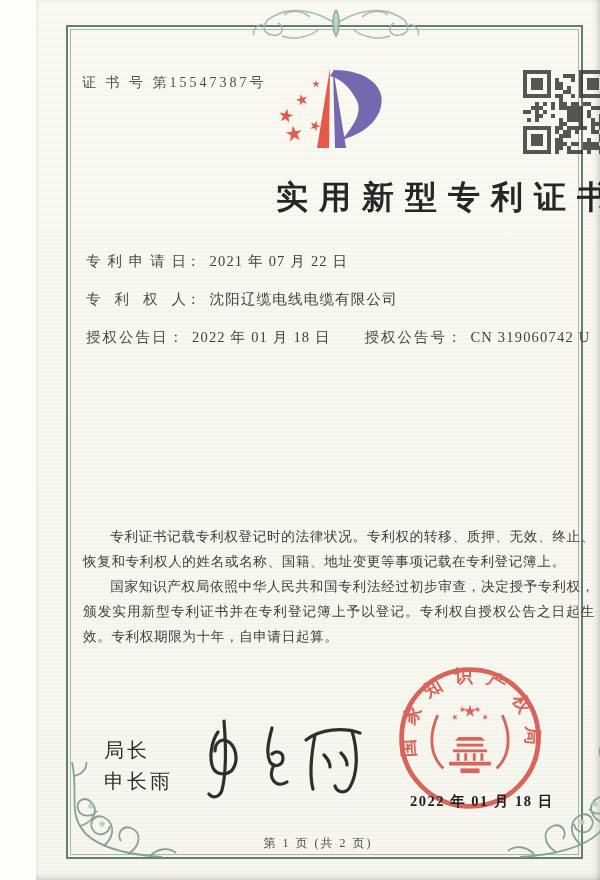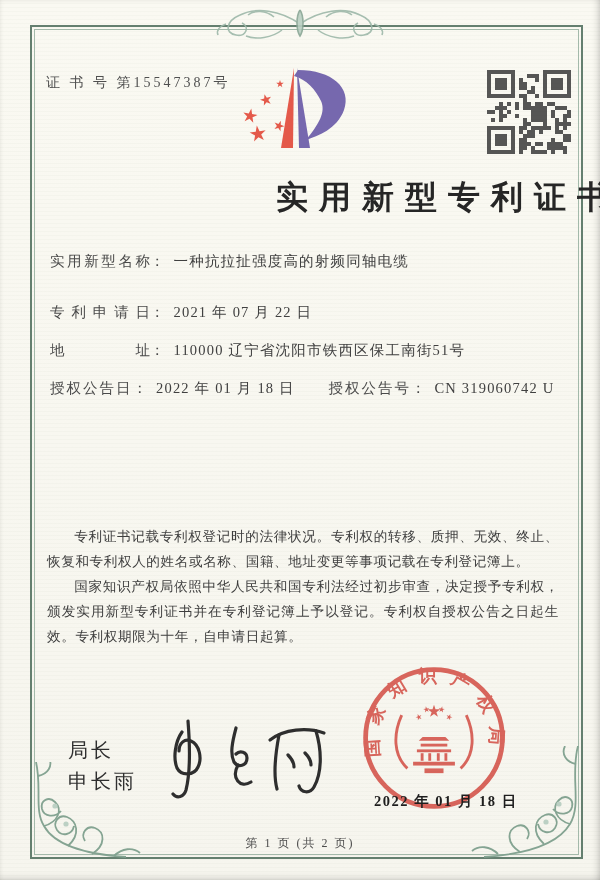--- a/index.html
+++ b/index.html
@@ -8,20 +8,21 @@
     background:#fdfdfa;
     font-family:"Liberation Serif","DejaVu Serif",serif;
     color:#3c3c3c;
   }
   .paper{
     position:absolute;inset:0;
     background:
       repeating-linear-gradient(0deg, rgba(130,140,120,.04) 0 1px, transparent 1px 4px),
       linear-gradient(#faf9f2,#f6f5ee);
     box-shadow: inset -7px 0 9px -7px rgba(0,0,0,.28), inset 0 -7px 9px -7px rgba(0,0,0,.22), inset 2px 2px 6px -4px rgba(0,0,0,.15);
+    margin-left: 36px;
   }
   .frame{position:absolute;left:30px;top:25px;right:17px;bottom:21px;border:2px solid #647f6f}
   .frame-inner{position:absolute;inset:2px;border:1px solid #a3b9aa}
   .orn{position:absolute;pointer-events:none}
   .orn svg{display:block}
 
   .cert-no{
     position:absolute;left:46px;top:74px;
     font-size:14px;letter-spacing:3px;color:#4f4f4f;
   }
@@ -150,28 +151,25 @@
         <path d="M16 2h3v3h-3z"></path>
       <path fill-rule="evenodd" d="M0 14h7v7H0zM1 15v5h5v-5z"></path>
         <path d="M2 16h3v3H2z"></path>
       <path class="qr-noise" d="M10 1h1v1h-1zM11 1h1v1h-1zM12 1h1v1h-1zM8 2h1v1h-1zM12 2h1v1h-1zM8 3h1v1h-1zM9 3h1v1h-1zM8 4h1v1h-1zM9 4h1v1h-1zM11 4h1v1h-1zM10 5h1v1h-1zM11 5h1v1h-1zM8 6h1v1h-1zM9 6h1v1h-1zM12 6h1v1h-1zM9 7h1v1h-1zM3 8h1v1h-1zM5 8h1v1h-1zM7 8h1v1h-1zM9 8h1v1h-1zM10 8h1v1h-1zM12 8h1v1h-1zM13 8h1v1h-1zM15 8h1v1h-1zM16 8h1v1h-1zM2 9h1v1h-1zM3 9h1v1h-1zM4 9h1v1h-1zM7 9h1v1h-1zM9 9h1v1h-1zM10 9h1v1h-1zM11 9h1v1h-1zM12 9h1v1h-1zM13 9h1v1h-1zM14 9h1v1h-1zM17 9h1v1h-1zM18 9h1v1h-1zM19 9h1v1h-1zM0 10h1v1h-1zM1 10h1v1h-1zM3 10h1v1h-1zM5 10h1v1h-1zM11 10h1v1h-1zM12 10h1v1h-1zM13 10h1v1h-1zM14 10h1v1h-1zM16 10h1v1h-1zM20 10h1v1h-1zM3 11h1v1h-1zM4 11h1v1h-1zM7 11h1v1h-1zM11 11h1v1h-1zM12 11h1v1h-1zM13 11h1v1h-1zM14 11h1v1h-1zM16 11h1v1h-1zM19 11h1v1h-1zM20 11h1v1h-1zM1 12h1v1h-1zM3 12h1v1h-1zM9 12h1v1h-1zM11 12h1v1h-1zM12 12h1v1h-1zM13 12h1v1h-1zM14 12h1v1h-1zM17 12h1v1h-1zM19 12h1v1h-1zM9 13h1v1h-1zM10 13h1v1h-1zM14 13h1v1h-1zM17 13h1v1h-1zM18 13h1v1h-1zM19 13h1v1h-1zM20 13h1v1h-1zM8 14h1v1h-1zM9 14h1v1h-1zM11 14h1v1h-1zM12 14h1v1h-1zM13 14h1v1h-1zM14 14h1v1h-1zM15 14h1v1h-1zM17 14h1v1h-1zM19 14h1v1h-1zM8 15h1v1h-1zM10 15h1v1h-1zM11 15h1v1h-1zM13 15h1v1h-1zM17 15h1v1h-1zM18 15h1v1h-1zM9 16h1v1h-1zM10 16h1v1h-1zM11 16h1v1h-1zM19 16h1v1h-1zM20 16h1v1h-1zM8 17h1v1h-1zM9 17h1v1h-1zM16 17h1v1h-1zM19 17h1v1h-1zM20 17h1v1h-1zM8 18h1v1h-1zM9 18h1v1h-1zM10 18h1v1h-1zM12 18h1v1h-1zM13 18h1v1h-1zM15 18h1v1h-1zM16 18h1v1h-1zM17 18h1v1h-1zM18 18h1v1h-1zM8 19h1v1h-1zM9 19h1v1h-1zM11 19h1v1h-1zM15 19h1v1h-1zM16 19h1v1h-1zM17 19h1v1h-1zM18 19h1v1h-1zM19 19h1v1h-1zM8 20h1v1h-1zM11 20h1v1h-1zM12 20h1v1h-1zM13 20h1v1h-1zM14 20h1v1h-1zM16 20h1v1h-1zM19 20h1v1h-1z"></path>
     </svg>
   </div>
 
   <div class="title">实用新型专利证书</div>
 
   <div class="fields">
-    <div class="frow first">
-      <span class="flabel">实用新型名称</span><span class="fcolon">：</span><span class="fvalue">一种抗拉扯强度高的射频同轴电缆</span>
-    </div>
     <div class="frow">
       <span class="flabel">专利申请日</span><span class="fcolon">：</span><span class="fvalue">2021 年 07 月 22 日</span>
     </div>
     <div class="frow">
-      <span class="flabel">地址</span><span class="fcolon">：</span><span class="fvalue">110000  辽宁省沈阳市铁西区保工南街51号</span>
+      <span class="flabel">专利权人</span><span class="fcolon">：</span><span class="fvalue">沈阳辽缆电线电缆有限公司</span>
     </div>
     <div class="frow grant-row">
       <span class="grant-group">
         <span class="glabel">授权公告日</span><span class="fcolon">：</span><span class="fvalue">2022 年 01 月 18 日</span>
       </span>
       <span class="grant-group right">
         <span class="glabel">授权公告号</span><span class="fcolon">：</span><span class="fvalue">CN 319060742 U</span>
       </span>
     </div>
   </div>

